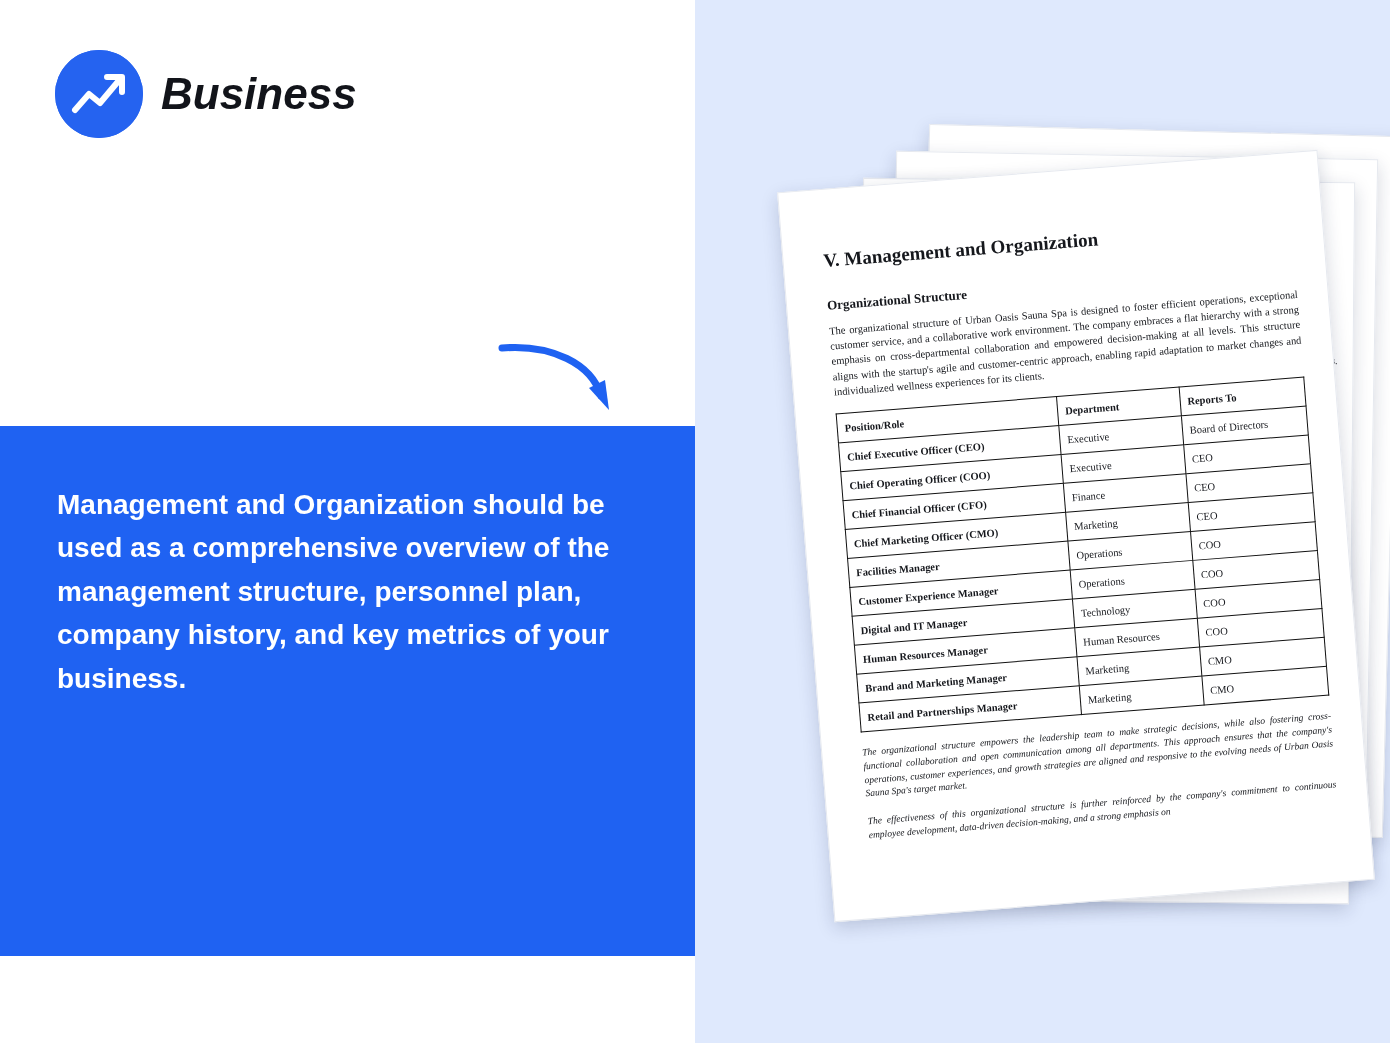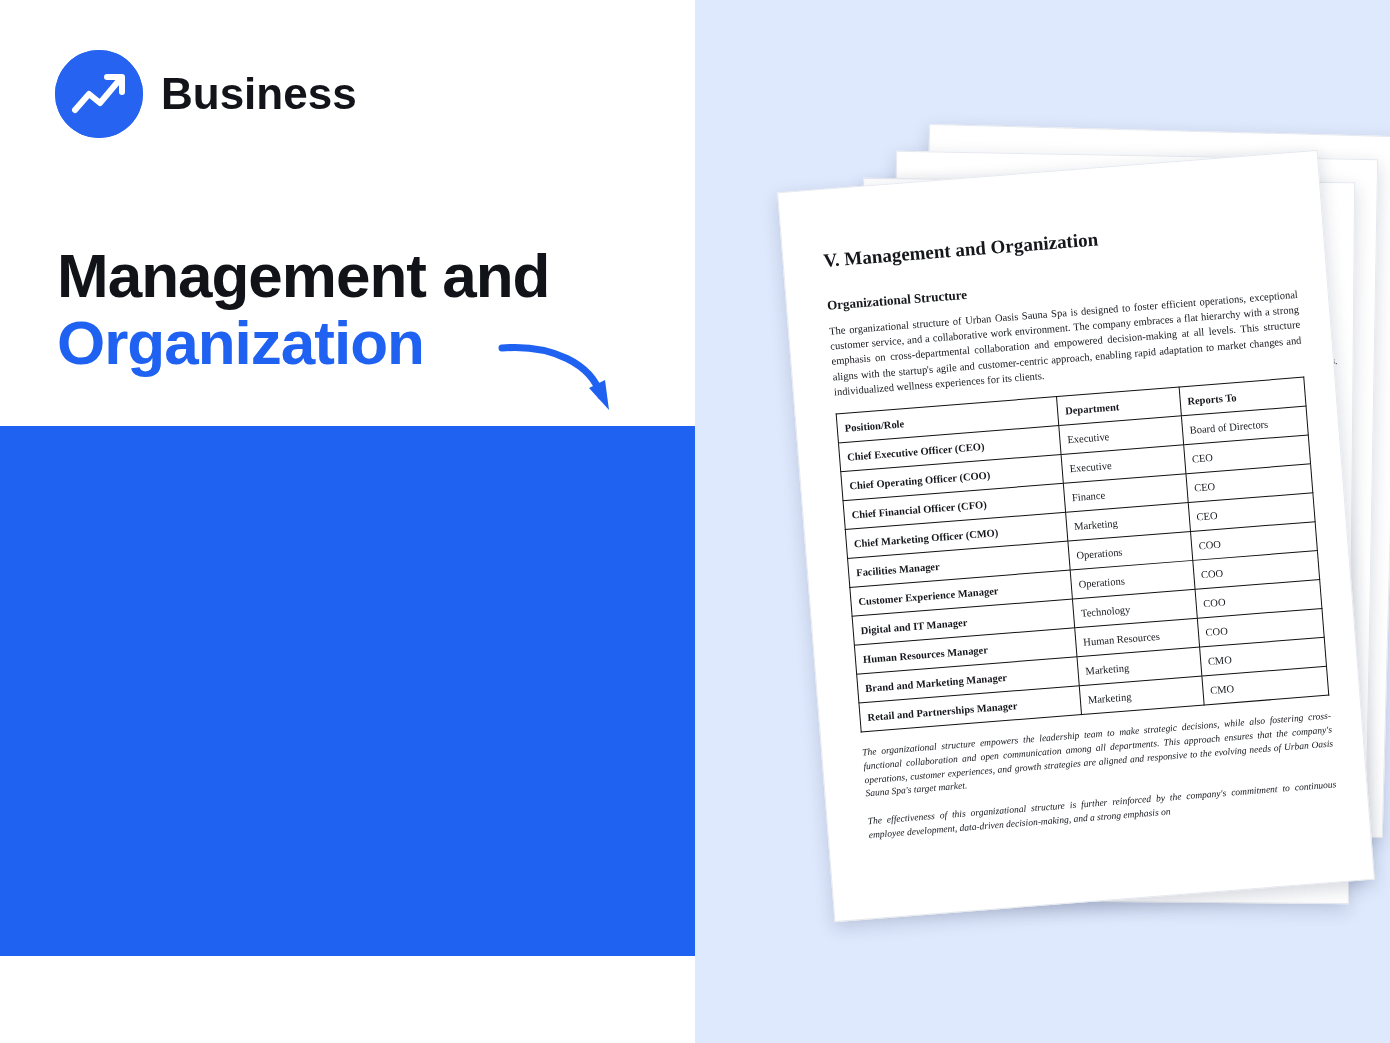--- a/index.html
+++ b/index.html
@@ -71,20 +71,21 @@
   }
   .logo-text {
     line-height: 1;
   }
   .logo-line1 {
     font-size: 44px;
     font-weight: bold;
     color: #12141a;
     letter-spacing: 0px;
     position: relative;
+    font-style: italic;
   }
   .logo-line2 {
     font-size: 40px;
     font-weight: bold;
     color: #12141a;
     letter-spacing: 7px;
     margin-top: 6px;
   }
   .logo-line2 .kit {
     color: #2563f0;
@@ -247,32 +248,29 @@
         <circle cx="44" cy="44" r="44" fill="#2563f0"></circle>
         <polyline points="20,60 34,44 45,53 66,28" fill="none" stroke="#ffffff" stroke-width="6" stroke-linecap="round" stroke-linejoin="round"></polyline>
         <polyline points="52,27 67,27 67,42" fill="none" stroke="#ffffff" stroke-width="6" stroke-linecap="round" stroke-linejoin="round"></polyline>
       </svg>
     </div>
     <div class="logo-text">
       <div class="logo-line1">Business</div>
     </div>
   </div>
 
-  <div class="headline">
-    <span>Management and</span>
-    <span class="hl2">Organization</span>
-  </div>
 
   <div class="arrow">
     <svg width="130" height="100" viewBox="0 0 130 100" aria-hidden="true">
       <path d="M5 18 C 55 14, 95 34, 104 66" fill="none" stroke="#1f62f2" stroke-width="7" stroke-linecap="round"></path>
       <polygon points="92,58 112,80 108,50" fill="#1f62f2"></polygon>
     </svg>
   </div>
 
+  <div class="panel-text">Management and Organization should be used as a comprehensive overview of the management structure, personnel plan, company history, and key metrics of your business.</div>
 
   <div class="docs">
 
     <div class="sheet sheet-back3">
       <div class="sheet-text-fragment frag-d">ent</div>
     </div>
 
     <div class="sheet sheet-back2">
       <div class="sheet-text-fragment frag-c">o</div>
     </div>

